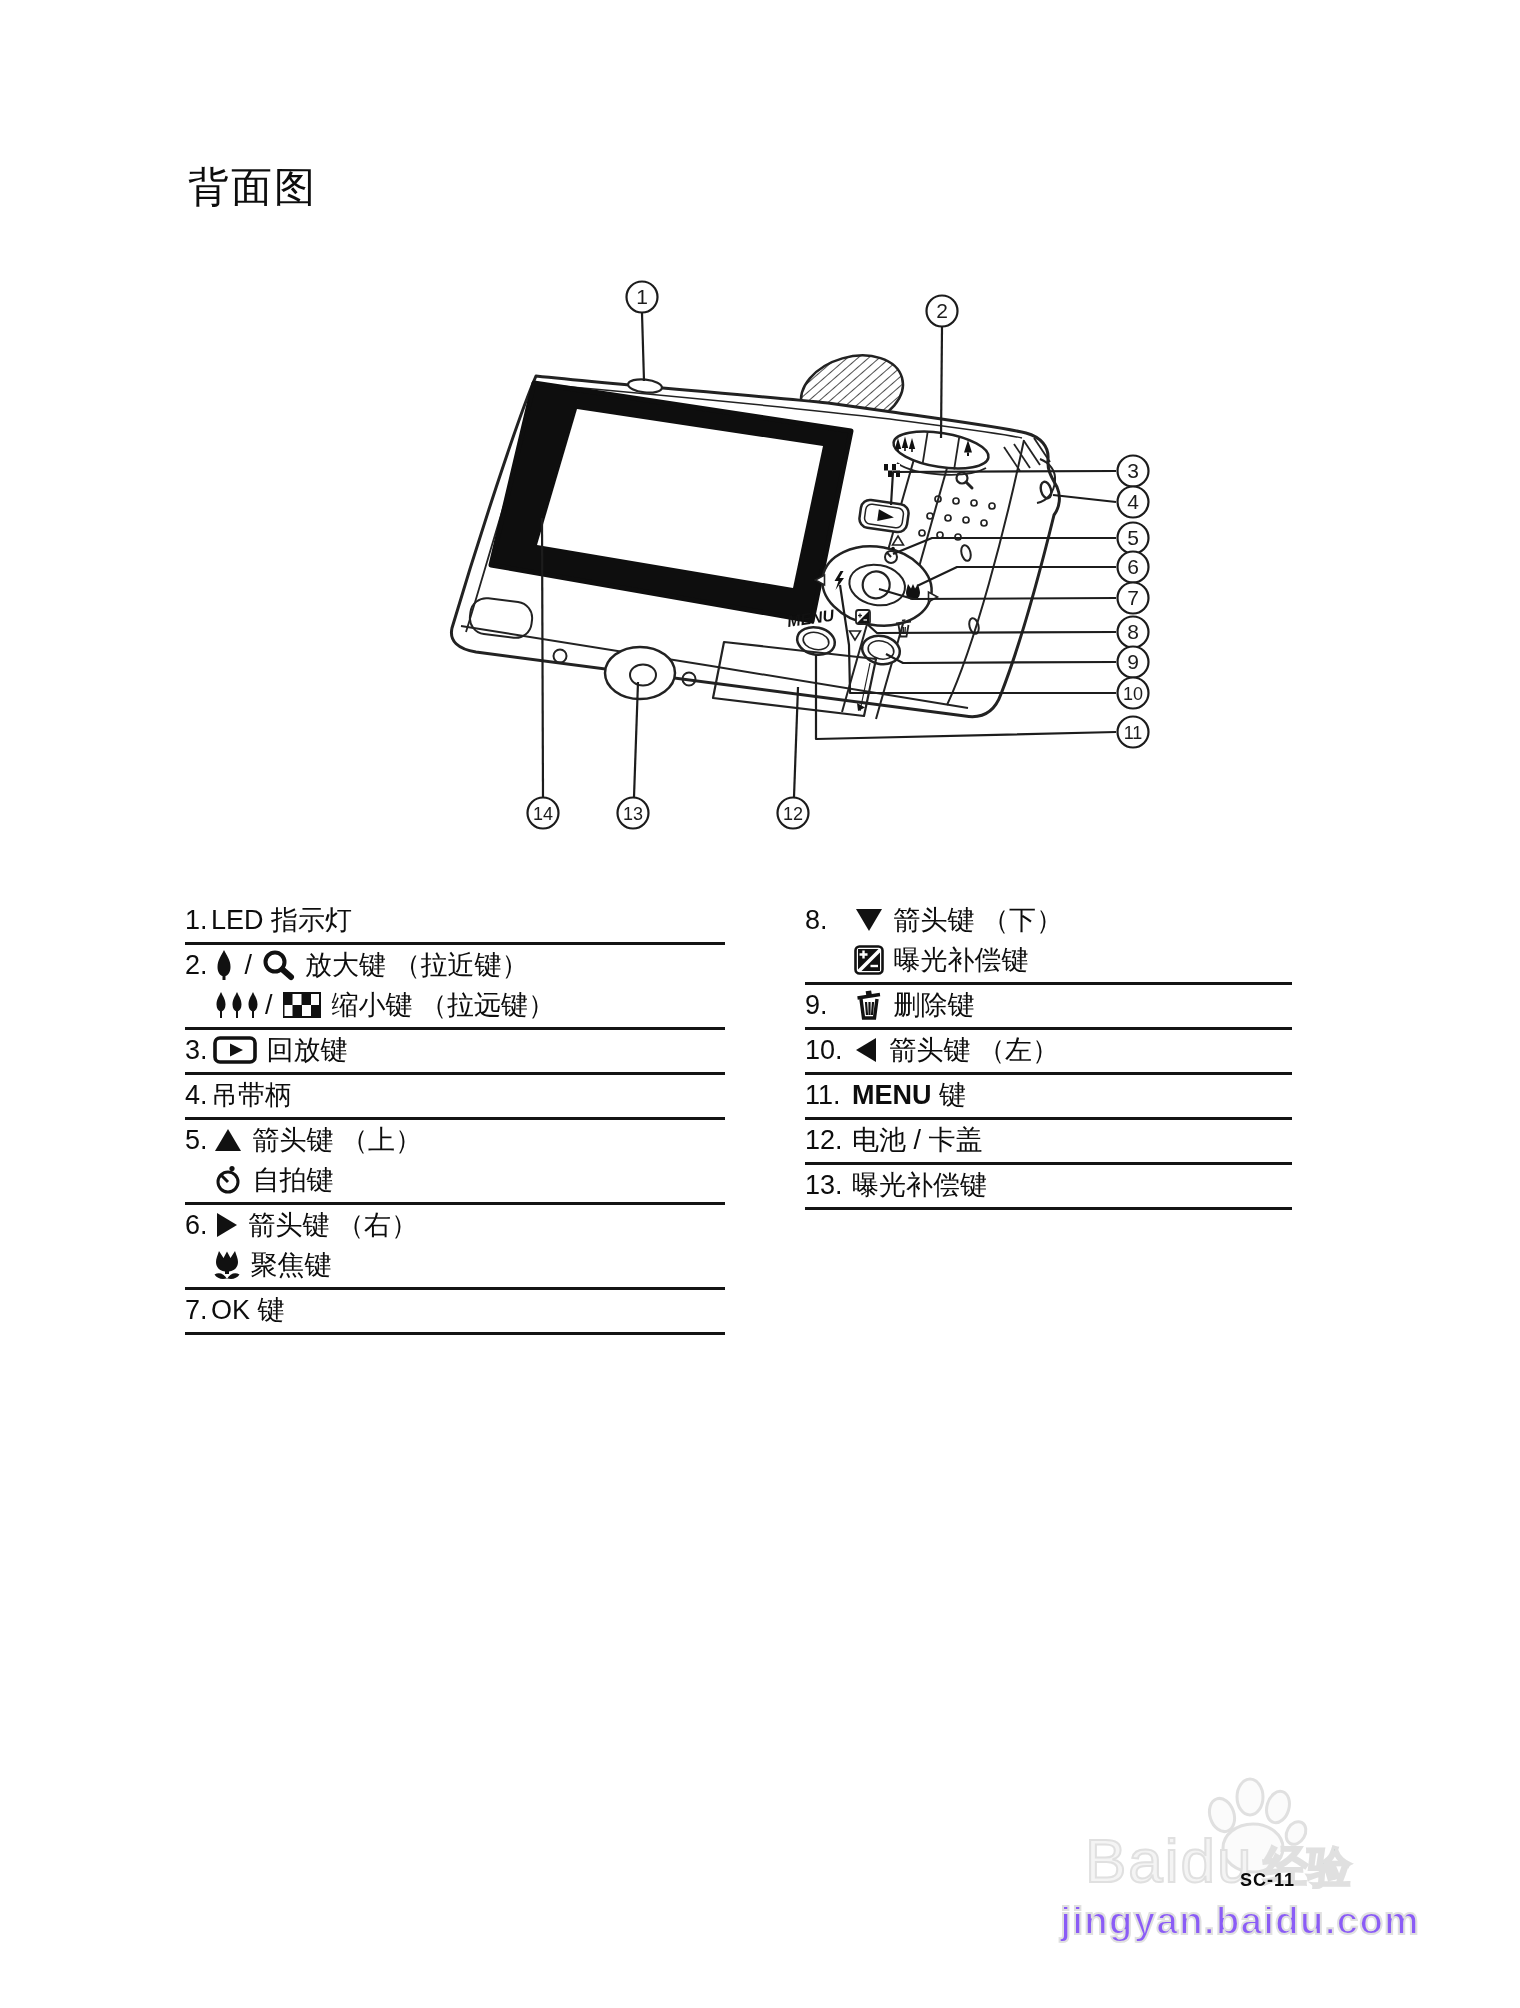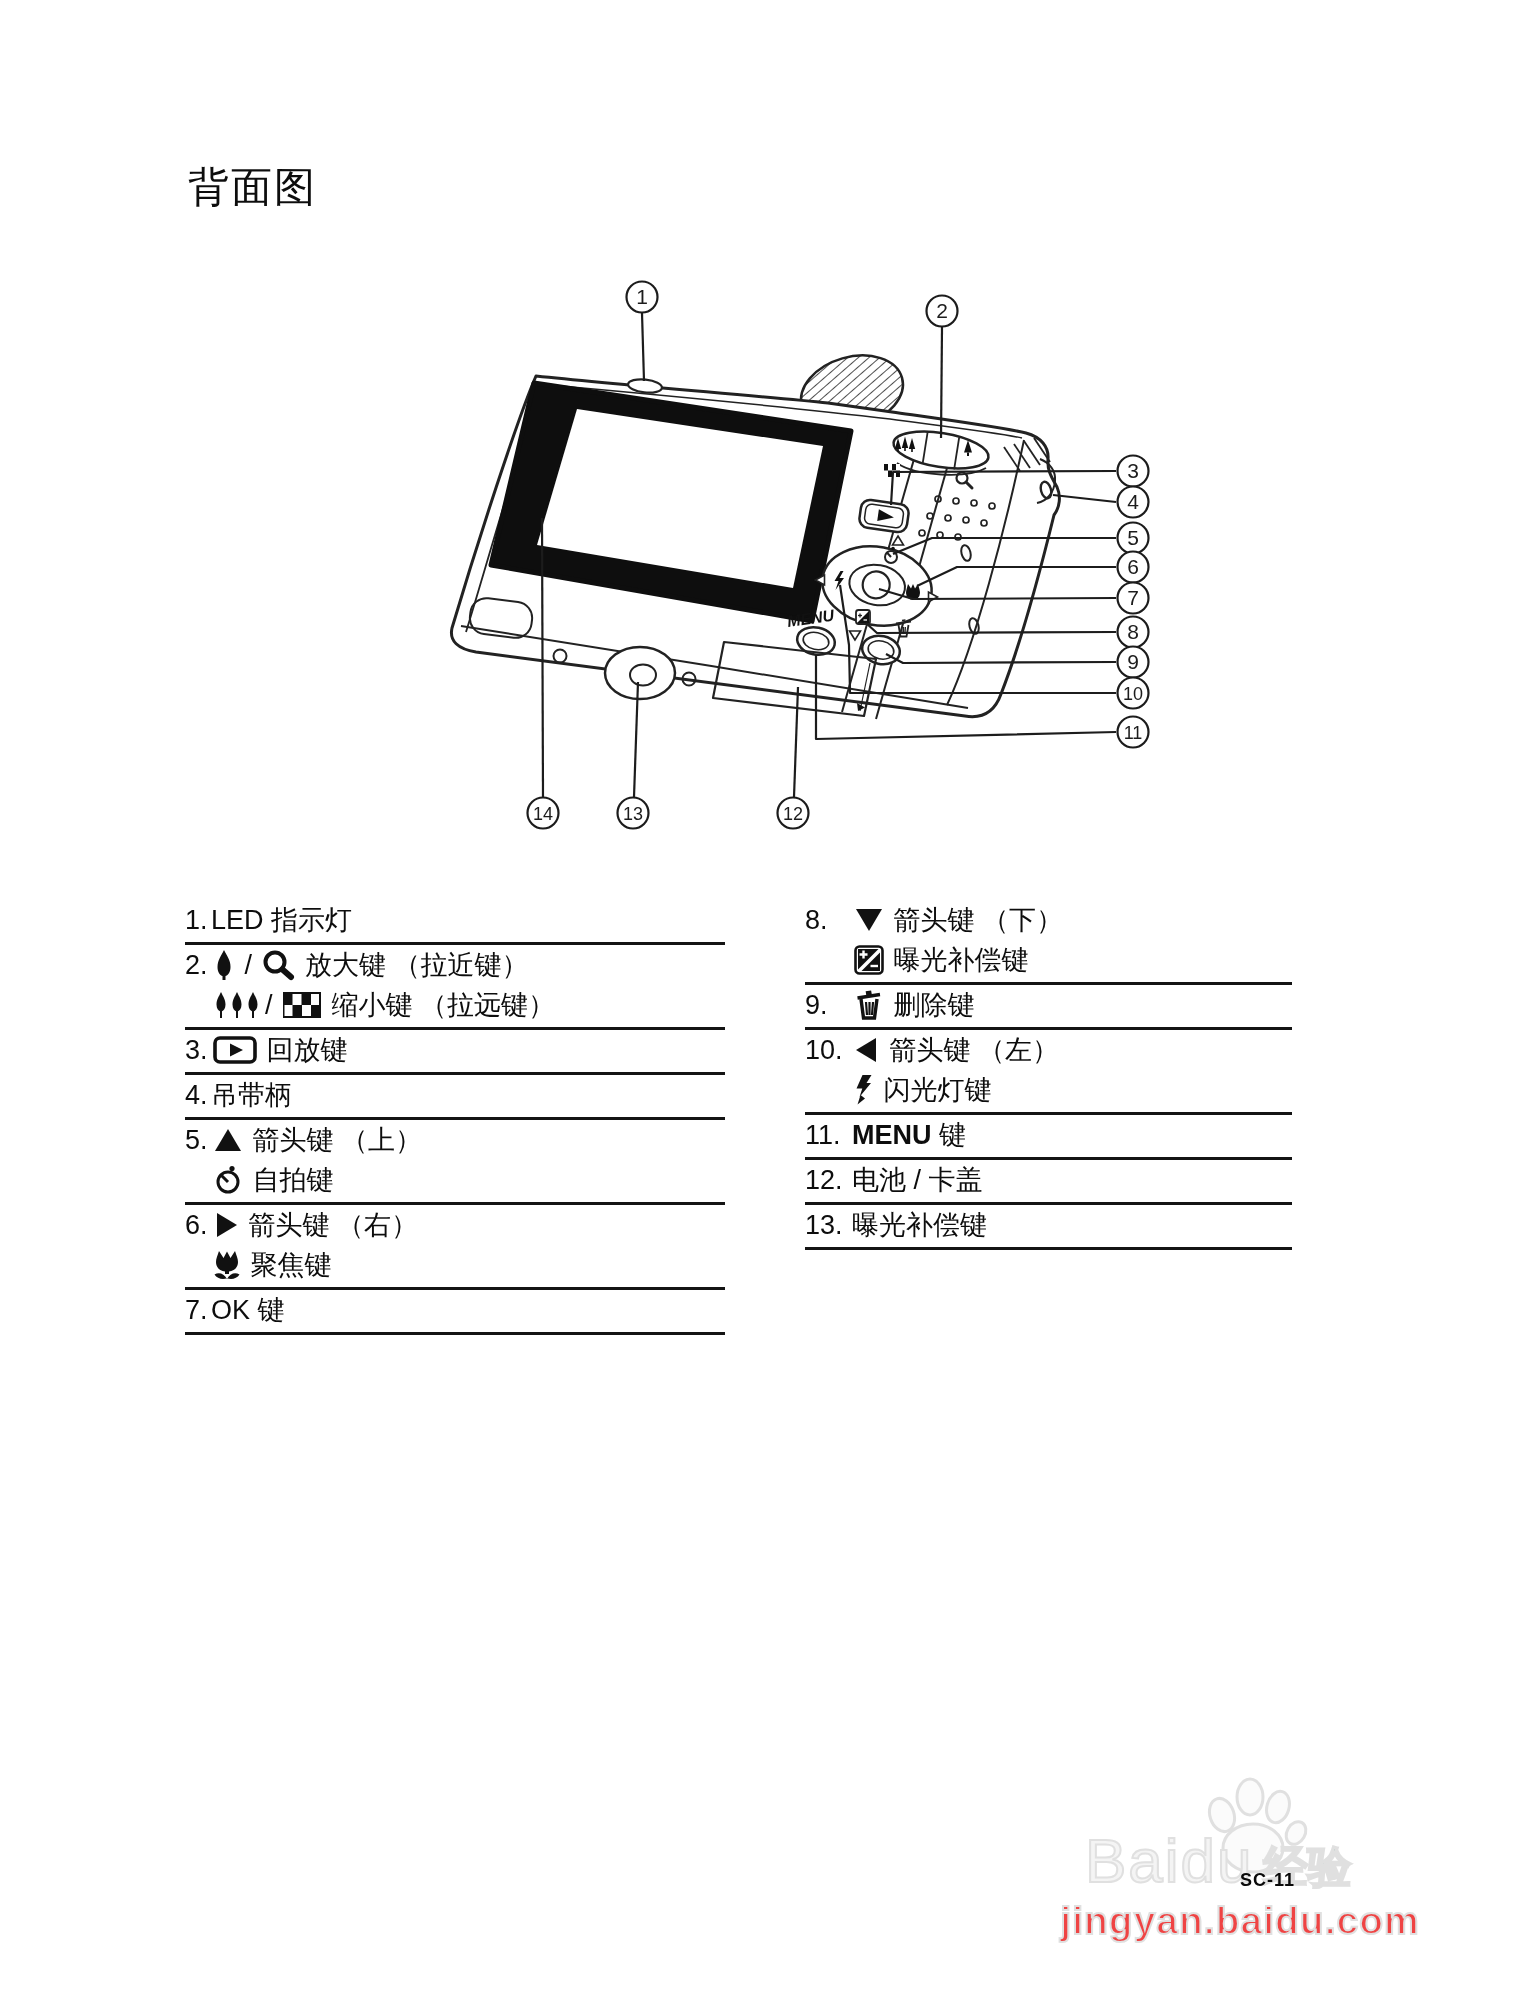--- a/index.html
+++ b/index.html
@@ -18,21 +18,21 @@
   .legend-col.left .num{width:26px;flex:none;}
   .legend-col.right .num{width:47px;flex:none;}
   .licon{display:inline-flex;align-items:center;margin:0 2px;}
   .licon svg{display:block;}
   .seg-bold{font-weight:700;}
   .watermark{position:absolute;left:1040px;top:1775px;width:400px;height:175px;}
   .wm-row1{position:absolute;left:45px;top:50px;display:flex;align-items:baseline;gap:10px;}
   .wm-latin{font-size:62px;font-weight:400;color:#f4f4f4;-webkit-text-stroke:2px #e0e0e0;letter-spacing:2px;}
   .wm-cn{font-size:44px;font-weight:700;color:#0f766e;-webkit-text-stroke:2px #e0e0e0;}
   .wm-domain{position:absolute;left:0px;top:124px;width:400px;text-align:center;font-size:39px;
-        font-weight:700;color:#ef4444;-webkit-text-stroke:2px #e0e0e0;letter-spacing:1px;}
+        font-weight:700;color:#8b5cf6;-webkit-text-stroke:2px #e0e0e0;letter-spacing:1px;}
   .wm-paw{position:absolute;left:158px;top:-2px;}
   .page-number{position:absolute;left:1240px;top:1870px;font-size:18px;font-weight:700;
         color:#0a0a0a;letter-spacing:1px;}
 </style>
 </head>
 <body>
 
 <div class="page">
 
   <div class="page-title">背面图</div>
@@ -327,24 +327,20 @@
                 <path d="M12 13 L13 26 M15.5 13 L15.5 26 M19 13 L18 26" stroke-width="2.2"></path>
                 <path d="M3.5 9 L26 5.5" stroke-width="3.4"></path>
                 <path d="M12 4.5 L17.5 3.6" stroke-width="4.5"></path>
               </g>
             </svg></span><span> 删除键</span></div>
       </div>
       <div class="legend-item">
         <div class="legend-line"><span class="num">10.</span><span class="licon"><svg width="26" height="28" viewBox="0 0 26 28">
               <path d="M22 2 L2 14 L22 26 Z" fill="#111"></path>
             </svg></span><span> 箭头键 （左）</span></div>
-        <div class="legend-line"><span class="num"></span><span class="licon"><svg width="20" height="32" viewBox="0 0 20 32">
-              <path d="M8.5 1 L17.5 1 L12.5 9 L17 9 L5.5 23 L8.3 14.5 L2.5 14.5 Z" fill="#111"></path>
-              <path d="M6.5 21 L3.5 30.5 L11 24.5 Z" fill="#111"></path>
-            </svg></span><span> 闪光灯键</span></div>
       </div>
       <div class="legend-item">
         <div class="legend-line"><span class="num">11.</span><span class="seg-bold">MENU</span><span> 键</span></div>
       </div>
       <div class="legend-item">
         <div class="legend-line"><span class="num">12.</span><span>电池 / 卡盖</span></div>
       </div>
       <div class="legend-item">
         <div class="legend-line"><span class="num">13.</span><span>曝光补偿键</span></div>
       </div>

